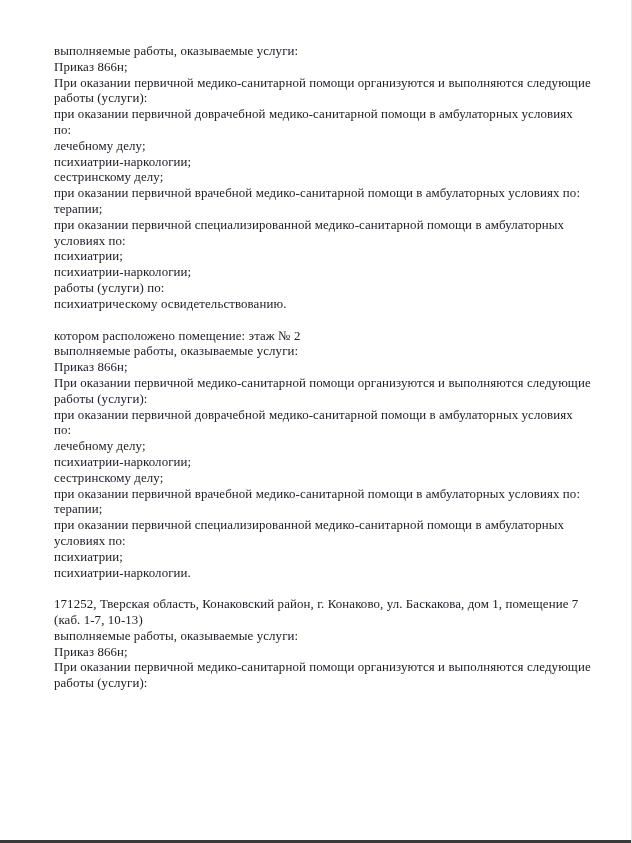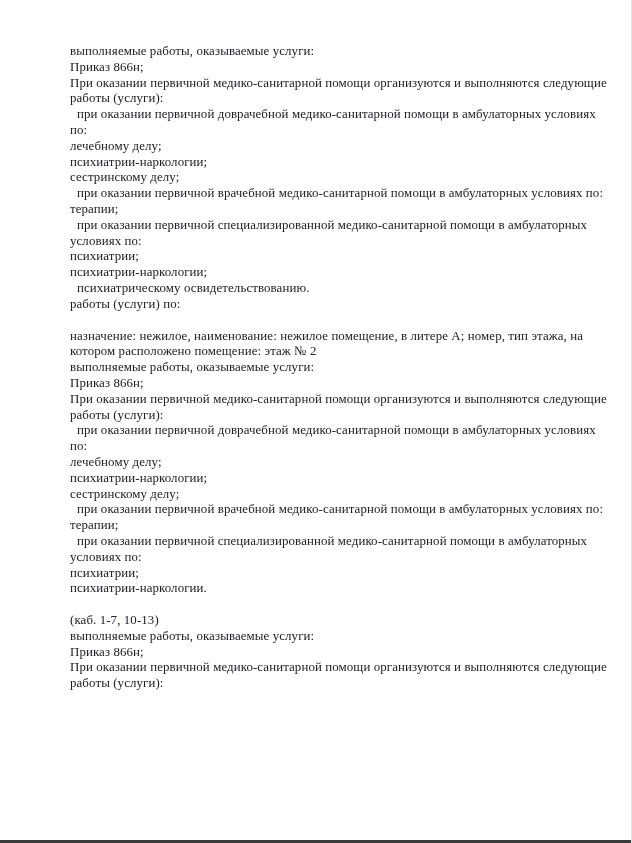--- a/index.html
+++ b/index.html
@@ -13,32 +13,32 @@
   .page {
     position: relative;
     width: 632px;
     height: 843px;
     background: #ffffff;
     border-right: 1px solid #e3e3e3;
   }
   .doc {
     position: absolute;
     top: 44px;
-    left: 70px;
+    left: 54px;
     width: 500px;
     color: #20202a;
     font-size: 12.9px;
     line-height: 15.8px;
     letter-spacing: 0.1px;
   }
   .block { margin-bottom: 16px; }
   .block:last-child { margin-bottom: 0; }
   .line { white-space: nowrap; }
   .i0 { margin-left: 0; }
-  .i1 { margin-left: 7px; }
+  .i1 { }
   .i2 { }
   .page-bottom-edge {
     position: absolute;
     left: 0;
     bottom: 0;
     width: 100%;
     height: 3px;
     background: #3a3a3a;
   }
 </style>
@@ -56,43 +56,43 @@
         <div class="line i0">по:</div>
         <div class="line i2">лечебному делу;</div>
         <div class="line i2">психиатрии-наркологии;</div>
         <div class="line i2">сестринскому делу;</div>
         <div class="line i1">при оказании первичной врачебной медико-санитарной помощи в амбулаторных условиях по:</div>
         <div class="line i2">терапии;</div>
         <div class="line i1">при оказании первичной специализированной медико-санитарной помощи в амбулаторных</div>
         <div class="line i0">условиях по:</div>
         <div class="line i2">психиатрии;</div>
         <div class="line i2">психиатрии-наркологии;</div>
+        <div class="line i0">работы (услуги) по:</div>
         <div class="line i1">психиатрическому освидетельствованию.</div>
-        <div class="line i0">работы (услуги) по:</div>
       </div>
       <div class="block">
-        <div class="line i0">назначение: нежилое, наименование: нежилое помещение, в литере А; номер, тип этажа, на</div>
         <div class="line i0">котором расположено помещение: этаж № 2</div>
         <div class="line i0">выполняемые работы, оказываемые услуги:</div>
         <div class="line i0">Приказ 866н;</div>
         <div class="line i0">При оказании первичной медико-санитарной помощи организуются и выполняются следующие</div>
         <div class="line i0">работы (услуги):</div>
         <div class="line i1">при оказании первичной доврачебной медико-санитарной помощи в амбулаторных условиях</div>
         <div class="line i0">по:</div>
         <div class="line i2">лечебному делу;</div>
         <div class="line i2">психиатрии-наркологии;</div>
         <div class="line i2">сестринскому делу;</div>
         <div class="line i1">при оказании первичной врачебной медико-санитарной помощи в амбулаторных условиях по:</div>
         <div class="line i2">терапии;</div>
         <div class="line i1">при оказании первичной специализированной медико-санитарной помощи в амбулаторных</div>
         <div class="line i0">условиях по:</div>
         <div class="line i2">психиатрии;</div>
         <div class="line i2">психиатрии-наркологии.</div>
       </div>
       <div class="block">
+        <div class="line i0">171252, Тверская область, Конаковский район, г. Конаково, ул. Баскакова, дом 1, помещение 7</div>
         <div class="line i0">(каб. 1-7, 10-13)</div>
         <div class="line i0">выполняемые работы, оказываемые услуги:</div>
         <div class="line i0">Приказ 866н;</div>
         <div class="line i0">При оказании первичной медико-санитарной помощи организуются и выполняются следующие</div>
         <div class="line i0">работы (услуги):</div>
       </div>
     </div>
   <div class="page-bottom-edge" style="background: rgb(58, 58, 58);"></div>
 </div>
 

